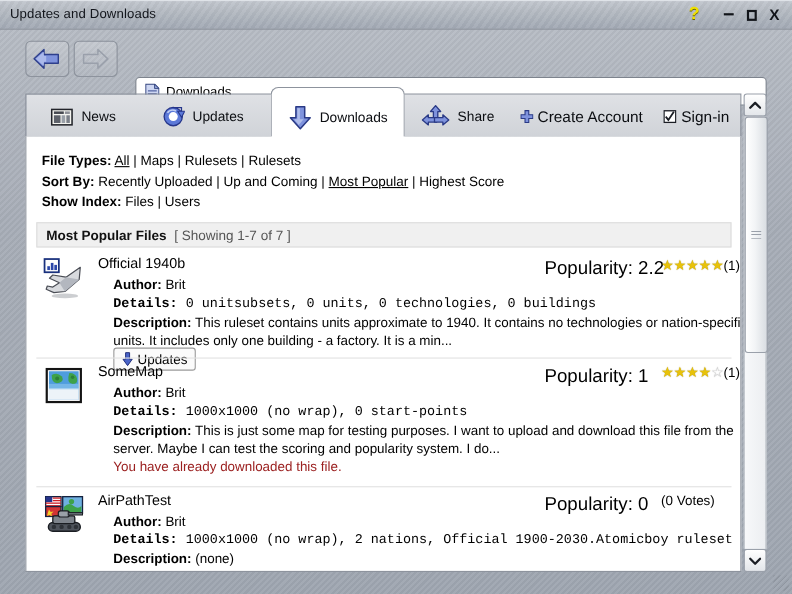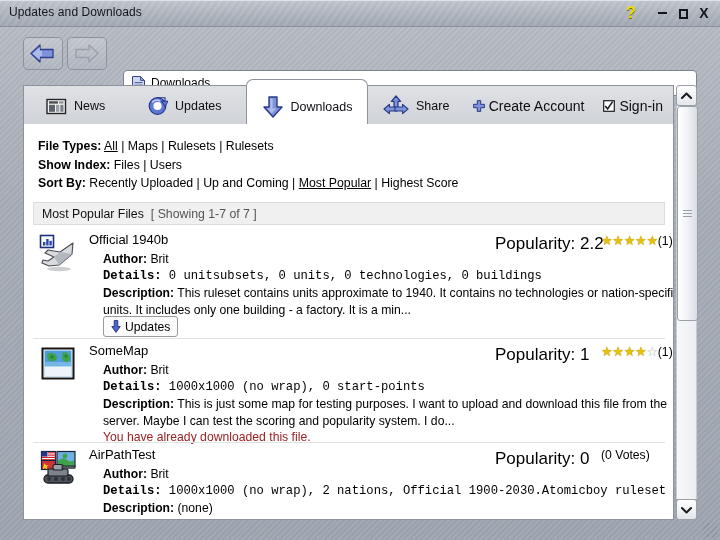--- a/index.html
+++ b/index.html
@@ -98,27 +98,27 @@
   .flabel{font-weight:bold;}
   .flink{color:#000;text-decoration:none;}
   .flink.sel{text-decoration:underline;}
   .sep{color:#000;}
 
   #listhead{
     position:absolute;left:9px;top:78px;width:632px;height:23px;
     background:#f0f0f0;border:1px solid #dcdcdc;box-sizing:border-box;
     display:flex;align-items:center;padding-left:8px;gap:7px;font-size:12.3px;
   }
-  #listhead .lh-title{font-weight:normal;color:#111;}
+  #listhead .lh-title{font-weight:bold;color:#111;}
   #listhead .lh-count{color:#555;}
 
   
   .filerow{position:absolute;left:9px;width:632px;border-top:1px solid #e2e2e2;}
   #row0{top:104px;height:107px;border-top:none;}
-  #row1{top:214px;height:107px;}
+  #row1{top:201px;height:107px;}
   #row2{top:318px;height:78px;}
   .ficon{position:absolute;left:6px;top:6px;width:40px;height:40px;}
   .fbody{position:absolute;left:56px;top:2px;right:0;}
   .fname{font-size:13px;color:#000;position:absolute;left:0;top:2px;white-space:nowrap;}
   .fpop{position:absolute;left:406px;top:4px;font-size:17px;color:#000;white-space:nowrap;}
   .fstars{position:absolute;left:512px;top:3px;font-size:12.2px;color:#000;white-space:nowrap;letter-spacing:-.3px;}
   .fstars .votes{color:#000;letter-spacing:0;}
   .star{color:#e8c20a;text-shadow:0 0 1px #8a7400;font-size:13px;}
   .star.empty{color:#d8d8d8;text-shadow:0 0 1px #aaa;}
   .fline{position:absolute;left:14px;font-size:12.2px;color:#000;line-height:17px;}
@@ -268,34 +268,34 @@
           <span class="flabel">File Types:</span>
           <span class="flink sel">All</span>
           <span class="sep">|</span>
           <span class="flink">Maps</span>
           <span class="sep">|</span>
           <span class="flink">Rulesets</span>
           <span class="sep">|</span>
           <span class="flink">Rulesets</span>
         </div>
         <div>
+          <span class="flabel">Sort By:</span>
+          <span class="flink">Recently Uploaded</span>
+          <span class="sep">|</span>
+          <span class="flink">Up and Coming</span>
+          <span class="sep">|</span>
+          <span class="flink sel">Most Popular</span>
+          <span class="sep">|</span>
+          <span class="flink">Highest Score</span>
+        </div>
+        <div>
           <span class="flabel">Show Index:</span>
           <span class="flink">Files</span>
           <span class="sep">|</span>
           <span class="flink">Users</span>
-        </div>
-        <div>
-          <span class="flabel">Sort By:</span>
-          <span class="flink">Recently Uploaded</span>
-          <span class="sep">|</span>
-          <span class="flink">Up and Coming</span>
-          <span class="sep">|</span>
-          <span class="flink sel">Most Popular</span>
-          <span class="sep">|</span>
-          <span class="flink">Highest Score</span>
         </div>
       </div>
 
       <div id="listhead">
         <span class="lh-title">Most Popular Files</span>
         <span class="lh-count">[ Showing 1-7 of 7 ]</span>
       </div>
 
       <div class="filerow" id="row0">
         <svg class="ficon" viewBox="0 0 40 40">

